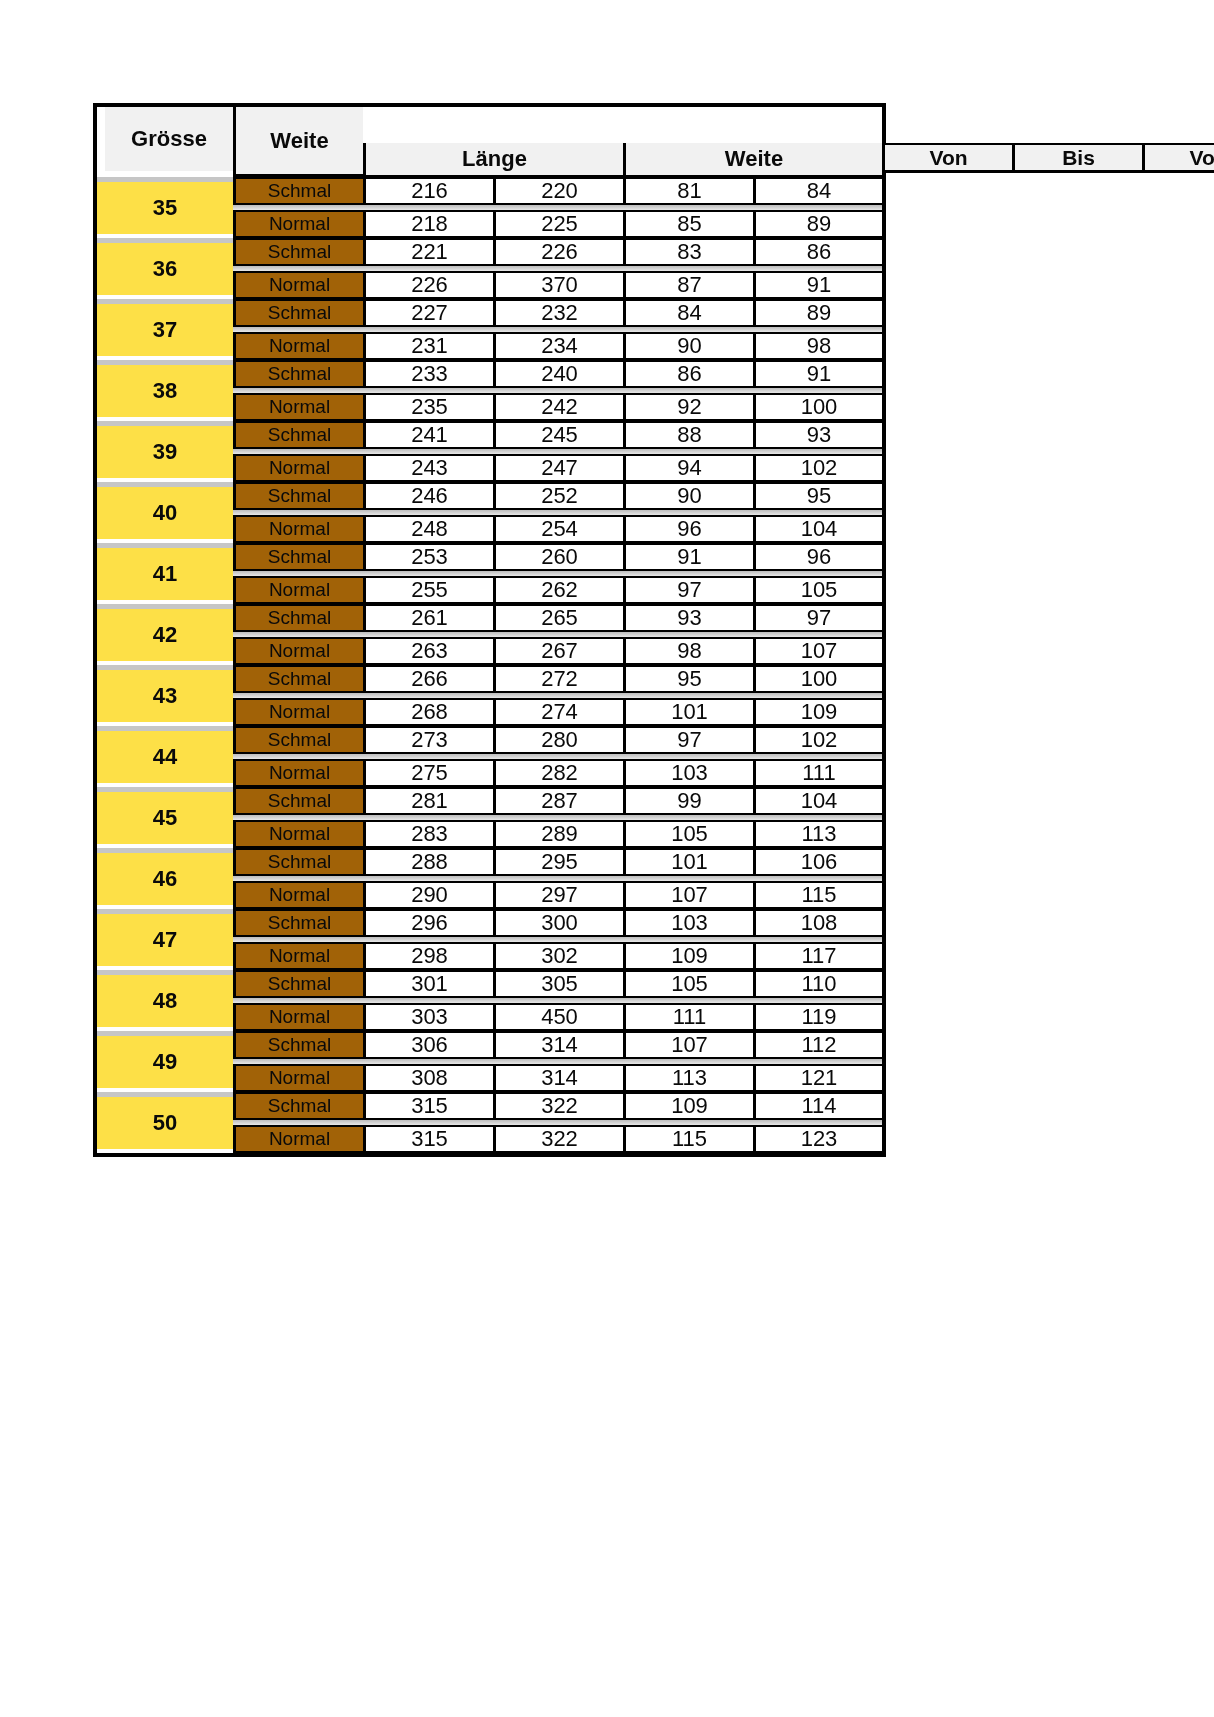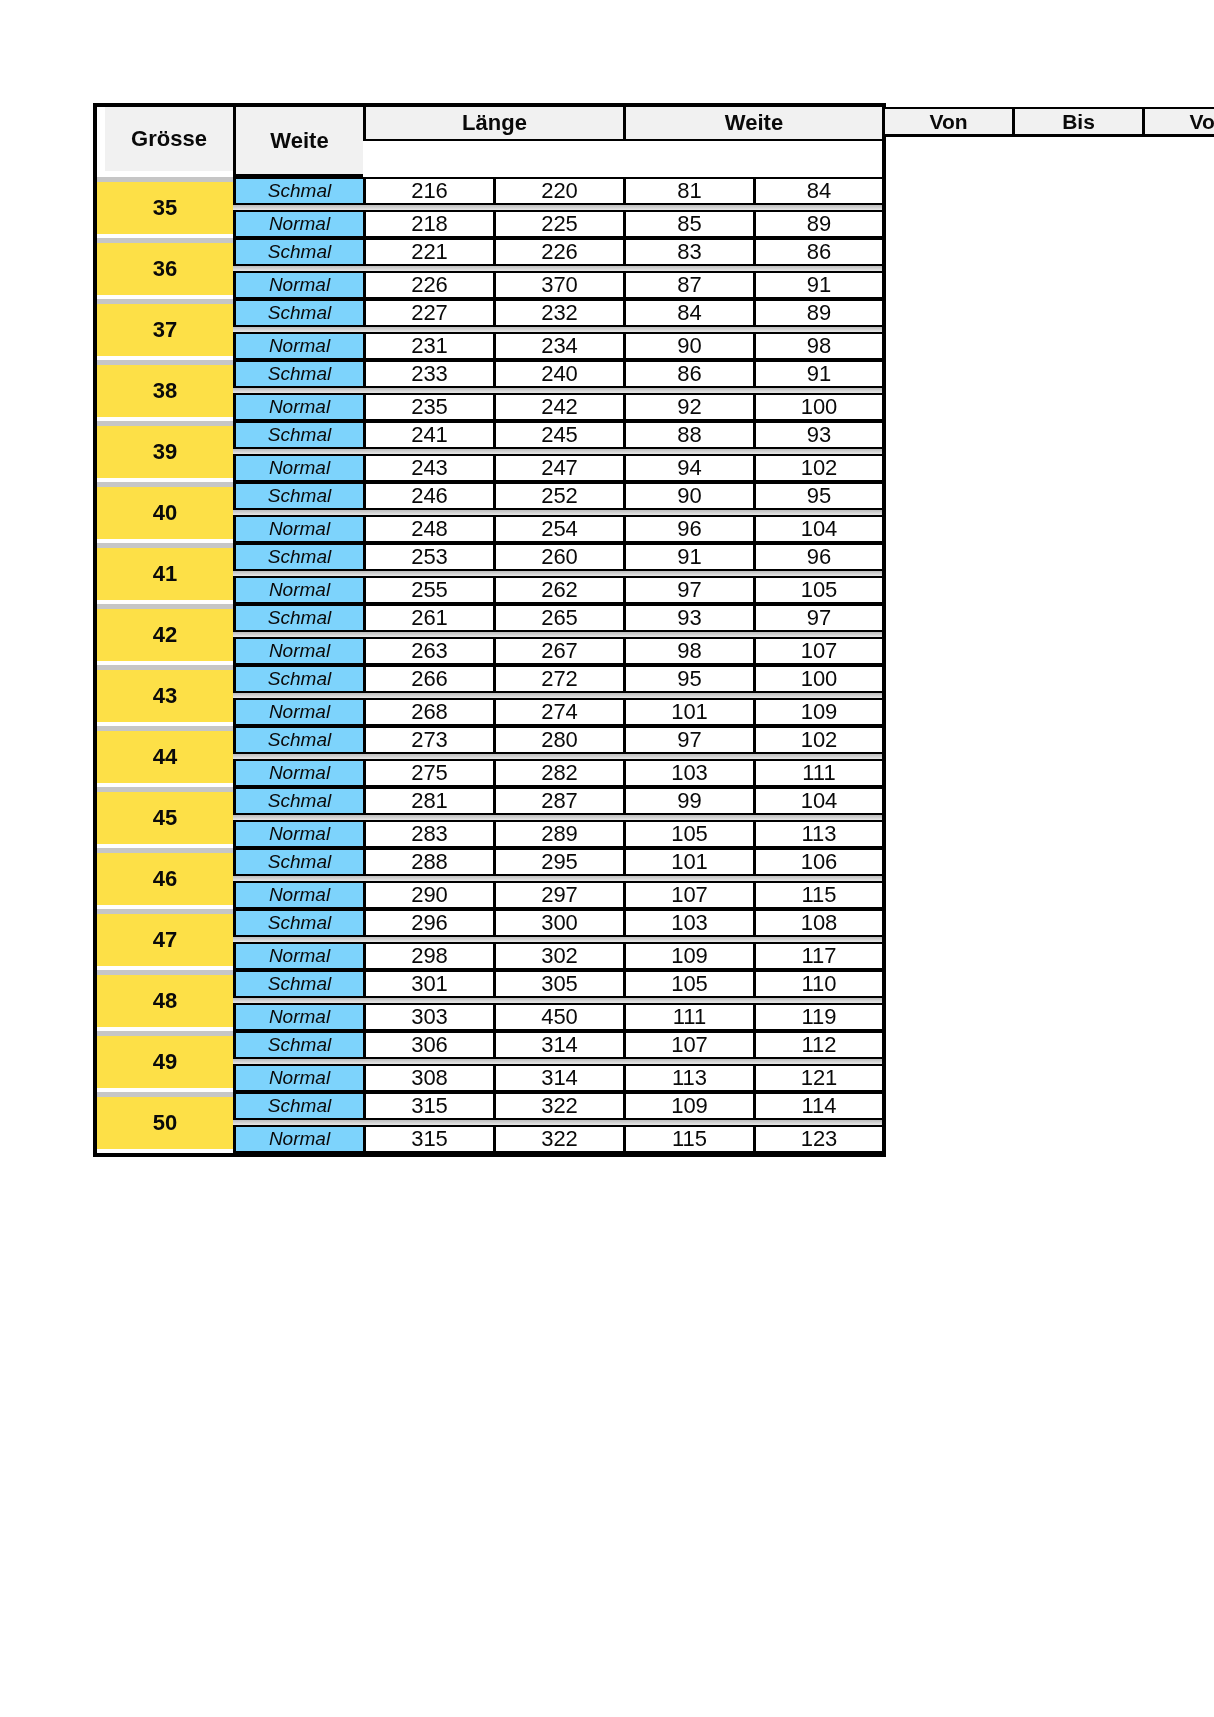--- a/index.html
+++ b/index.html
@@ -16,21 +16,21 @@
   }
   .flexc { display: flex; align-items: center; justify-content: center; }
 
   
   .hdr { display: flex; height: 70px; }
   .gh {
     width: 136px; height: 70px; background: #f1f1f1;
     border-bottom: 6px solid #fff;
     font-size: 22px; font-weight: bold; margin-left: 8px;
   }
-  .hr { display: flex; width: 649px; }
+  .hr { display: flex; width: 649px; align-items: flex-end; }
   .wh {
     width: 130px; height: 70px; background: #f1f1f1;
     border-left: 3px solid #000; border-bottom: 3px solid #000;
     font-size: 22px; font-weight: bold;
   }
   .hcols { width: 519px; display: flex; }
   .hrow1 { display: flex; height: 34px; }
   .ghc {
     height: 34px; background: #f1f1f1;
     border-left: 3px solid #000; border-bottom: 2px solid #000;
@@ -54,23 +54,22 @@
     border-top: 5px solid #c6c6c6; border-bottom: 4px solid #fff;
     font-size: 22px; font-weight: bold;
   }
   .grows { width: 649px; display: flex; flex-direction: column; }
   .drow { display: flex; height: 28px; }
   .cell {
     height: 28px; border-top: 2px solid #000; border-bottom: 2px solid #000;
     display: flex; align-items: center; justify-content: center;
   }
   .lbl {
-    width: 130px; background: #7dd3fc; border-left: 3px solid #000;
+    width: 130px; background: #a16207; border-left: 3px solid #000;
     font-size: 19px;
-    font-style: italic;
   }
   .num {
     width: 130px; background: #fff; border-left: 3px solid #000;
     font-size: 22px;
   }
   .num.last { width: 129px; }
   .rstrip { height: 5px; background: linear-gradient(#bdbdbd, #e7e7e7); }
 </style>
 </head>
 <body>

